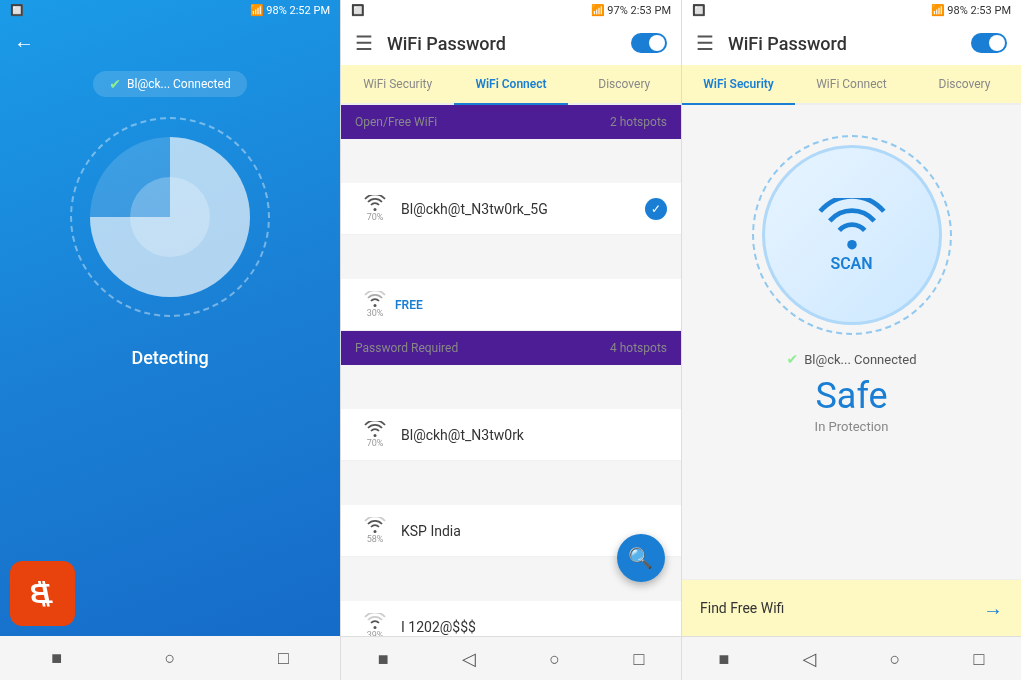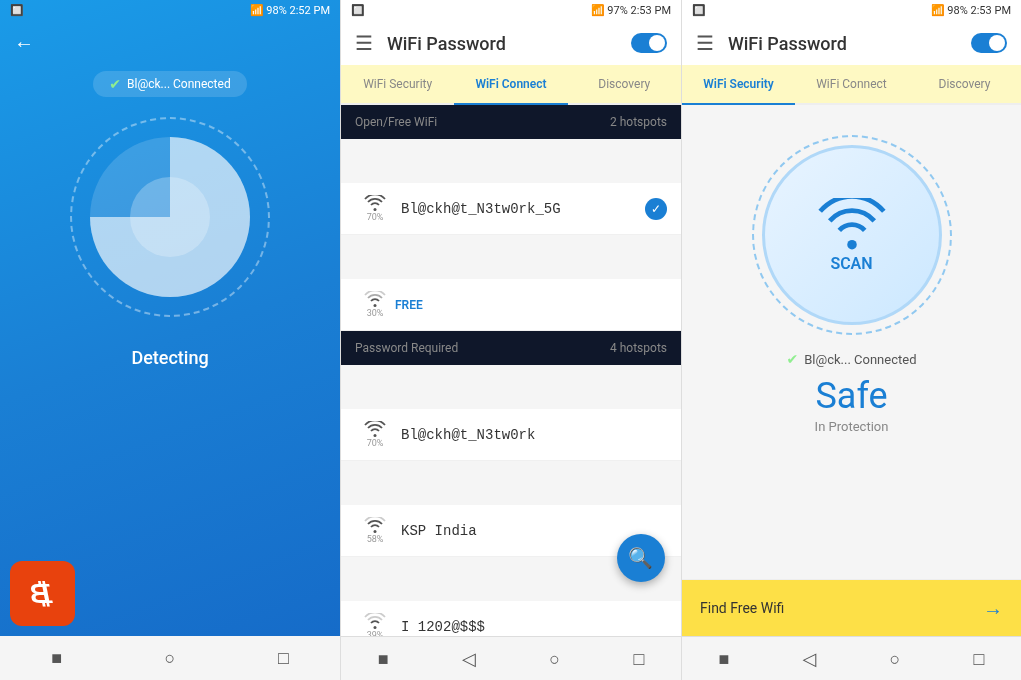--- a/index.html
+++ b/index.html
@@ -94,29 +94,29 @@
     .tab.active {
       color: #1a7fd4; font-weight: 600;
     }
     .tab.active::after {
       content: ''; position: absolute; bottom: -2px; left: 0; right: 0;
       height: 2px; background: #1a7fd4;
     }
     .section-header {
       display: flex; justify-content: space-between; align-items: center;
       padding: 10px 14px; font-size: 12px; color: #888;
-      background: #0f172a;
+      background: #4c1d95;
     }
     .wifi-item {
       display: flex; align-items: center; padding: 12px 14px;
       background: white; border-bottom: 1px solid #f0f0f0; cursor: pointer; margin-top: 44px;
     }
     .wifi-icon-wrap { width: 40px; display: flex; flex-direction: column; align-items: center; }
     .signal-pct { font-size: 9px; color: #999; margin-top: 1px; }
-    .wifi-name { flex: 1; font-size: 14px; color: #333; margin-left: 6px; font-family: Liberation Mono, monospace; }
+    .wifi-name { flex: 1; font-size: 14px; color: #333; margin-left: 6px; }
     .wifi-badge-check {
       width: 22px; height: 22px; background: #1a7fd4; border-radius: 50%;
       display: flex; align-items: center; justify-content: center;
       color: white; font-size: 12px;
     }
     .wifi-badge-free { color: #1a7fd4; font-size: 12px; font-weight: 600; }
     .fab {
       position: absolute; bottom: 54px; right: 16px;
       width: 48px; height: 48px; background: #1a7fd4; border-radius: 50%;
       display: flex; align-items: center; justify-content: center;
@@ -162,21 +162,21 @@
       position: relative;
     }
     .scan-circle .scan-label { font-size: 16px; font-weight: 600; color: #1a7fd4; margin-top: 4px; }
     .connected-info {
       display: flex; align-items: center; gap: 6px; margin-top: 16px;
     }
     .connected-info span { font-size: 13px; color: #555; }
     .safe-label { font-size: 36px; font-weight: 400; color: #1a7fd4; margin-top: 8px; }
     .protection-label { font-size: 13px; color: #888; margin-top: 2px; }
     .find-wifi-bar {
-      margin-top: auto; background: #fde047;
+      margin-top: auto; background: #fef9c3;
       display: flex; align-items: center; justify-content: space-between;
       padding: 16px 18px; border-top: 1px solid #eee; cursor: pointer;
     }
     .find-wifi-bar span { font-size: 14px; color: #333; }
     .find-wifi-bar .arrow { font-size: 20px; color: #1a7fd4; }
     .panel3 .nav-bar {
       height: 44px; background: #f5f5f5;
       display: flex; justify-content: space-around; align-items: center;
       border-top: 1px solid #ddd;
     }

